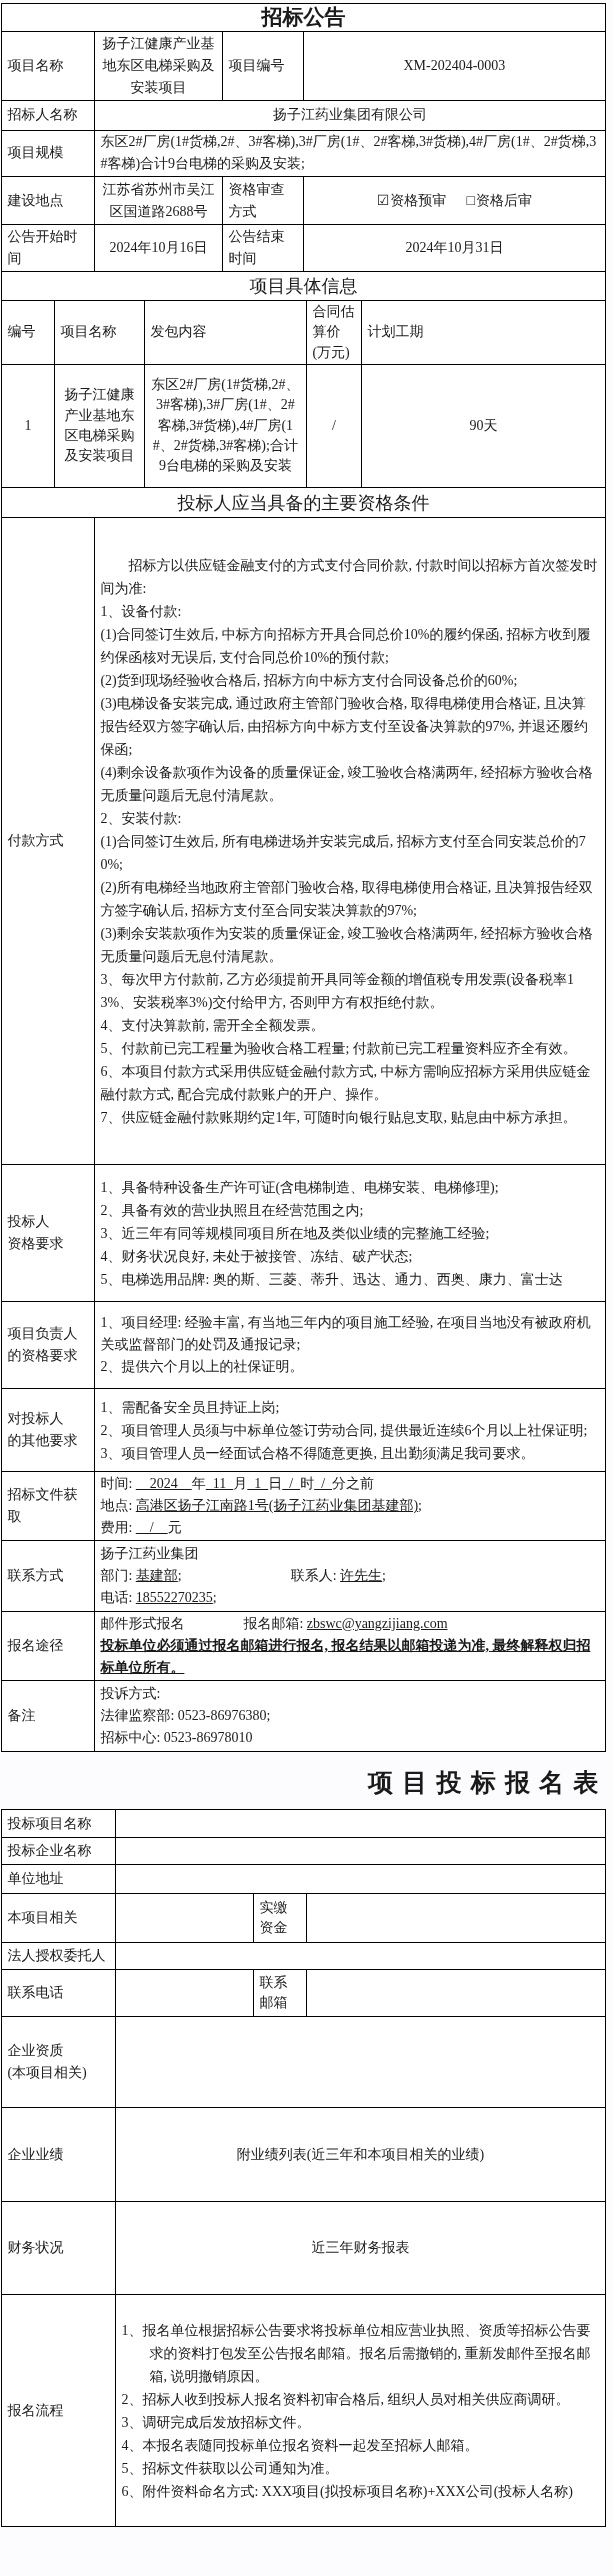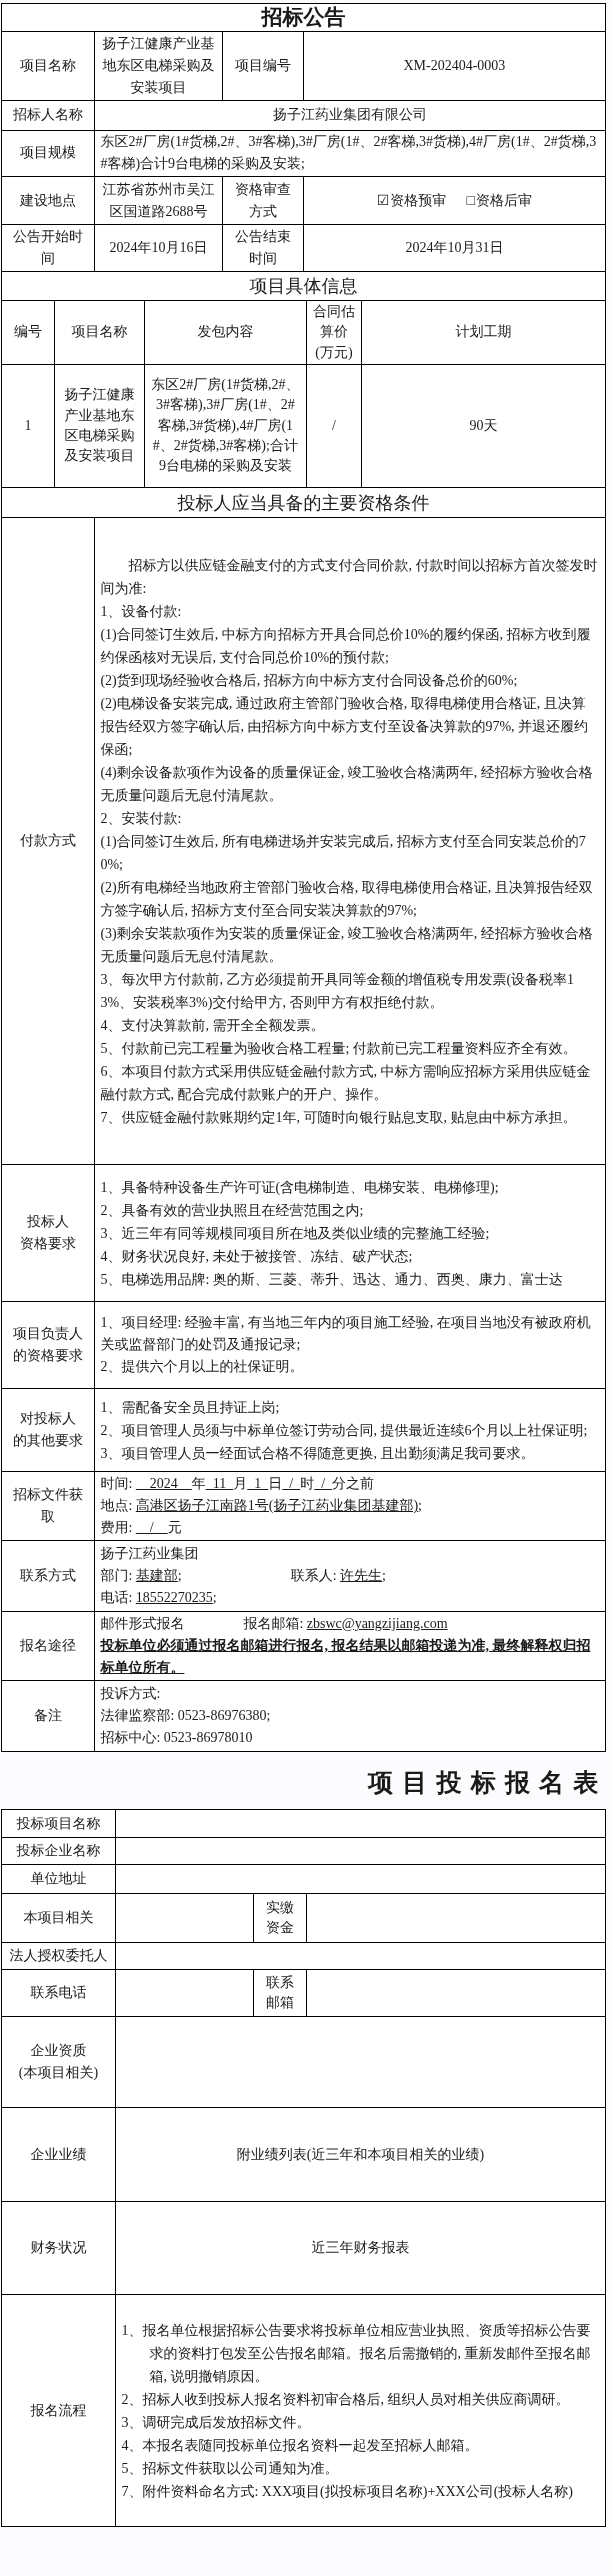--- a/index.html
+++ b/index.html
@@ -17,21 +17,21 @@
     border:0.9px solid #000;
     padding:0.9px 5.5px;
     font-size:14px;
     line-height:22px;
     vertical-align:middle;
     overflow:hidden;
     word-break:break-all;
   }
   .th{text-align:center;font-weight:bold;font-size:21px;margin-top:26px;}
   .sec{text-align:center;font-size:18px;}
-  .lbl{text-align:center;}
+  .lbl{}
   .ctr{text-align:center;margin-left:18px;}
   .left{text-align:left;}
   .pre{white-space:pre-line;}
   .content{line-height:23px;}
   .tight{line-height:20.3px;}
   .hang > div{padding-left:2em;text-indent:-2em;}
   .u{text-decoration:underline;white-space:pre;}
   .boldu{font-weight:bold;text-decoration:underline;}
   .gap-sm{display:inline-block;width:20.3px;}
   .gap-md{display:inline-block;width:59px;}
@@ -132,21 +132,21 @@
           <tr style="height:30px">
         <td colspan="2" class="sec">投标人应当具备的主要资格条件</td>
       </tr>
       <tr style="height:647px">
         <td class="lbl">付款方式</td>
         <td class="left content">
               <div>　　招标方以供应链金融支付的方式支付合同价款, 付款时间以招标方首次签发时间为准:</div>
               <div>1、设备付款:</div>
               <div>(1)合同签订生效后, 中标方向招标方开具合同总价10%的履约保函, 招标方收到履约保函核对无误后, 支付合同总价10%的预付款;</div>
               <div>(2)货到现场经验收合格后, 招标方向中标方支付合同设备总价的60%;</div>
-              <div>(2)电梯设备安装完成, 通过政府主管部门验收合格, 取得电梯使用合格证, 且决算报告经双方签字确认后, 由招标方向中标方支付至设备决算款的97%, 并退还履约保函;</div>
+              <div>(3)电梯设备安装完成, 通过政府主管部门验收合格, 取得电梯使用合格证, 且决算报告经双方签字确认后, 由招标方向中标方支付至设备决算款的97%, 并退还履约保函;</div>
               <div>(4)剩余设备款项作为设备的质量保证金, 竣工验收合格满两年, 经招标方验收合格无质量问题后无息付清尾款。</div>
               <div>2、安装付款:</div>
               <div>(1)合同签订生效后, 所有电梯进场并安装完成后, 招标方支付至合同安装总价的70%;</div>
               <div>(2)所有电梯经当地政府主管部门验收合格, 取得电梯使用合格证, 且决算报告经双方签字确认后, 招标方支付至合同安装决算款的97%;</div>
               <div>(3)剩余安装款项作为安装的质量保证金, 竣工验收合格满两年, 经招标方验收合格无质量问题后无息付清尾款。</div>
               <div>3、每次甲方付款前, 乙方必须提前开具同等金额的增值税专用发票(设备税率13%、安装税率3%)交付给甲方, 否则甲方有权拒绝付款。</div>
               <div>4、支付决算款前, 需开全全额发票。</div>
               <div>5、付款前已完工程量为验收合格工程量; 付款前已完工程量资料应齐全有效。</div>
               <div>6、本项目付款方式采用供应链金融付款方式, 中标方需响应招标方采用供应链金融付款方式, 配合完成付款账户的开户、操作。</div>
               <div>7、供应链金融付款账期约定1年, 可随时向银行贴息支取, 贴息由中标方承担。</div>
@@ -266,21 +266,21 @@
         <td colspan="3" class="ctr">近三年财务报表</td>
       </tr>
       <tr style="height:232px">
         <td class="lbl">报名流程</td>
         <td colspan="3" class="left content hang">
               <div>1、报名单位根据招标公告要求将投标单位相应营业执照、资质等招标公告要求的资料打包发至公告报名邮箱。报名后需撤销的, 重新发邮件至报名邮箱, 说明撤销原因。</div>
               <div>2、招标人收到投标人报名资料初审合格后, 组织人员对相关供应商调研。</div>
               <div>3、调研完成后发放招标文件。</div>
               <div>4、本报名表随同投标单位报名资料一起发至招标人邮箱。</div>
               <div>5、招标文件获取以公司通知为准。</div>
-              <div>7、附件资料命名方式: XXX项目(拟投标项目名称)+XXX公司(投标人名称)</div>
+              <div>6、附件资料命名方式: XXX项目(拟投标项目名称)+XXX公司(投标人名称)</div>
             </td>
       </tr>
     </tbody>
       </table>
 
   </div>
 </div>
 
 
 </body></html>

